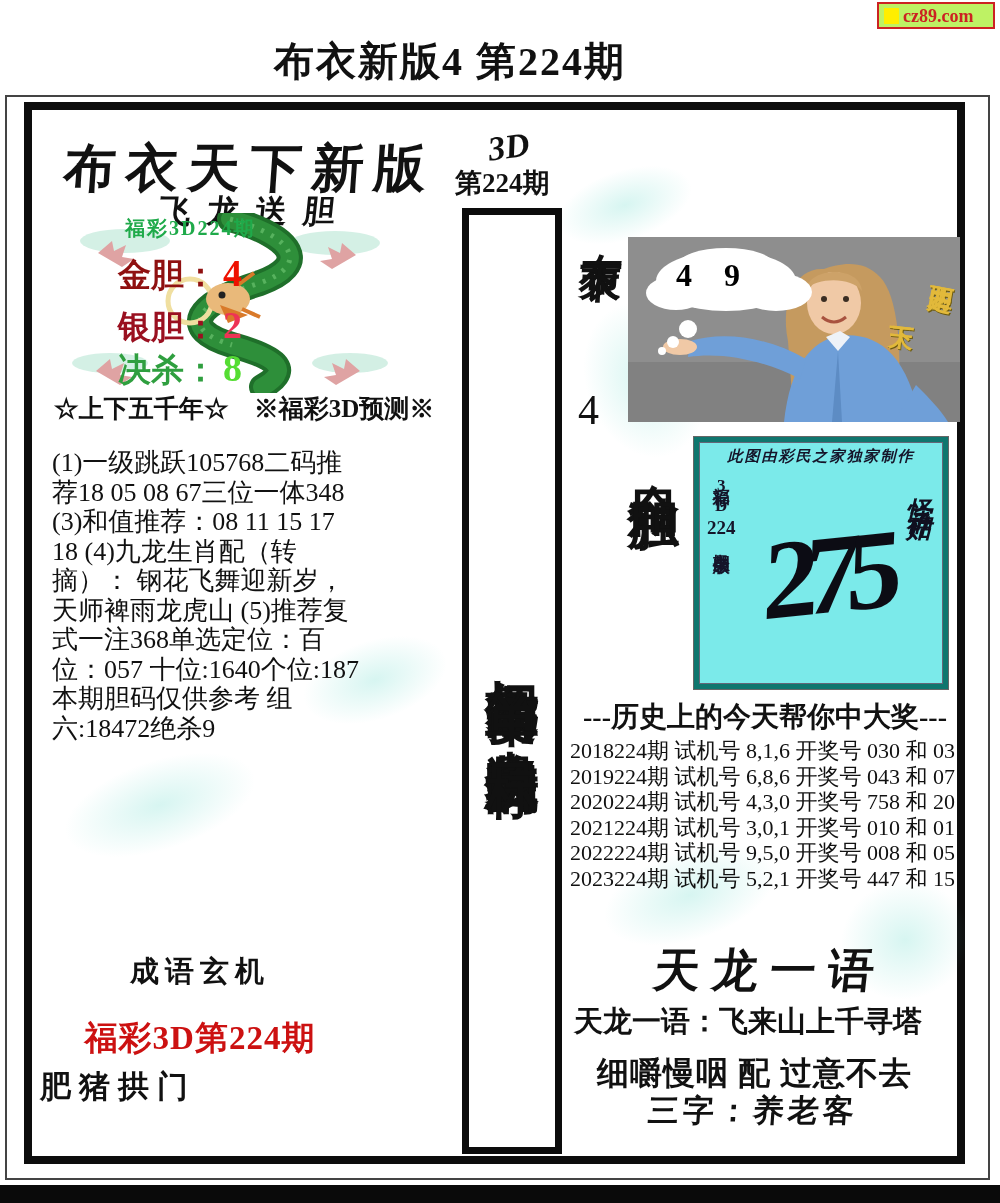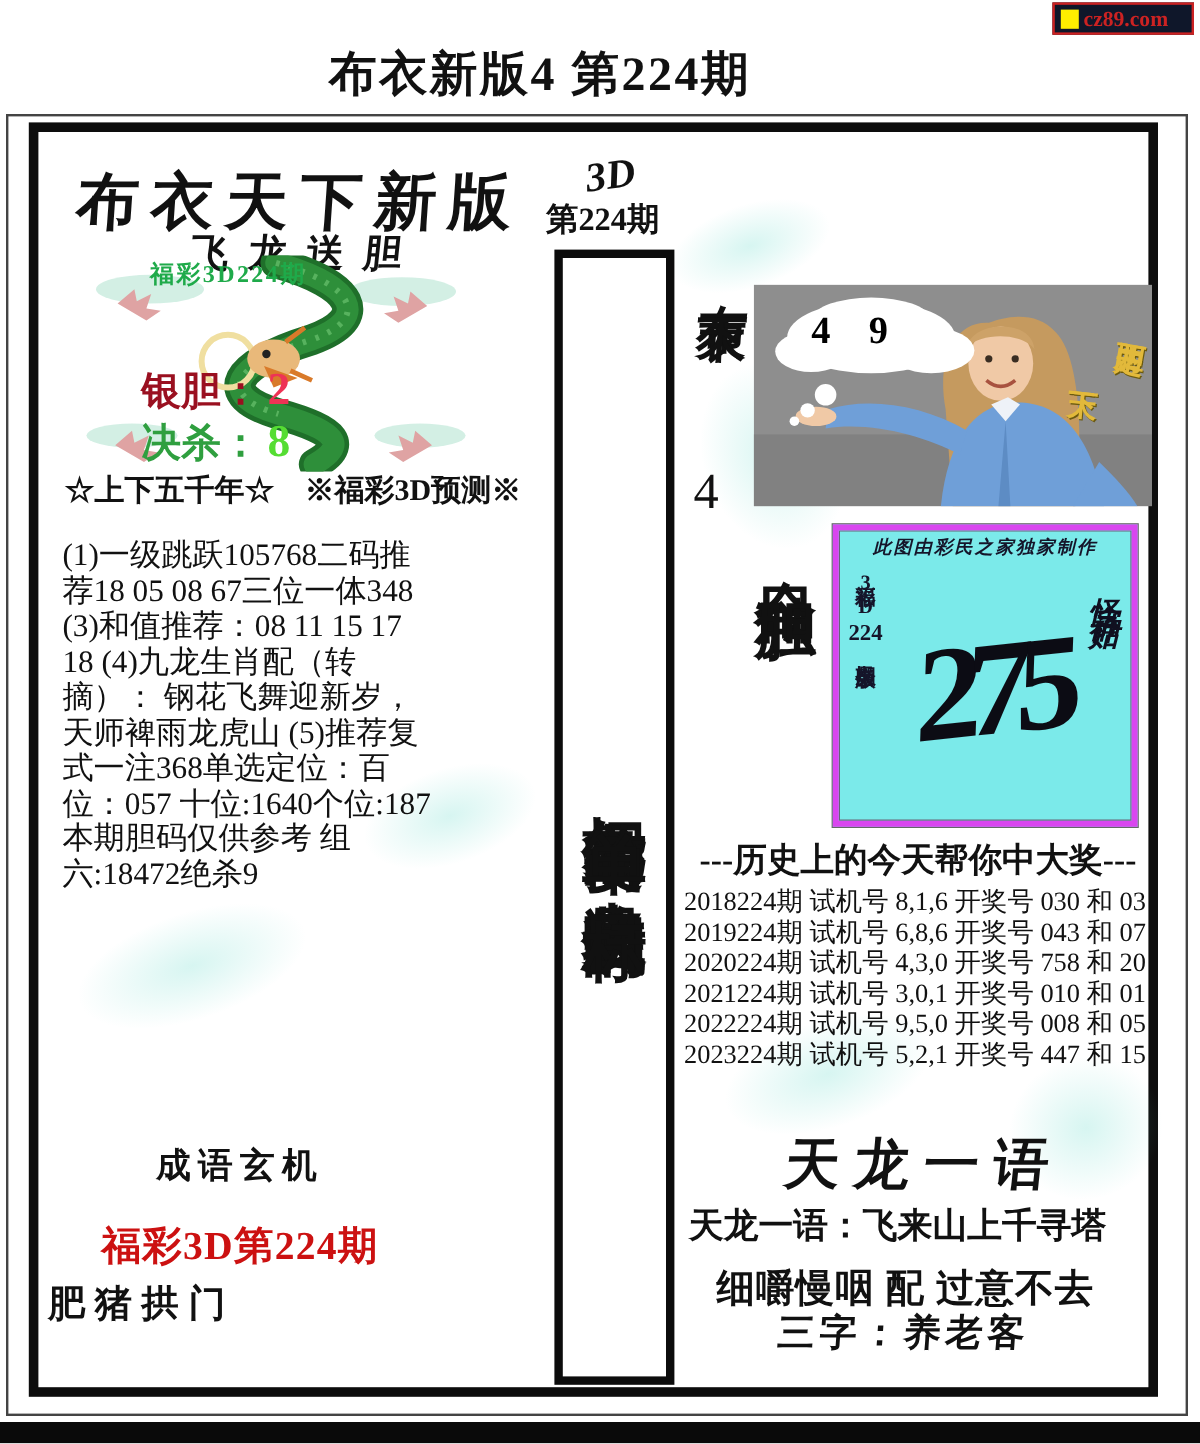--- a/index.html
+++ b/index.html
@@ -5,21 +5,21 @@
   * { margin:0; padding:0; box-sizing:border-box; }
   html,body { background:#ffffff; }
   .page {
     position:relative; width:1000px; height:1203px; margin:0 auto;
     background:#ffffff; overflow:hidden;
     font-family:"Liberation Serif","DejaVu Serif",serif; color:#111;
   }
   
   .logo-box{
     position:absolute; left:877px; top:2px; width:118px; height:27px;
-    border:2px solid #cc2222; background:#0f172a;
+    border:2px solid #cc2222; background:#bef264;
     display:flex; align-items:center; padding:0 5px; gap:4px;
   }
   .logo-square{ width:15px; height:16px; background:#ffee00; flex:0 0 auto; }
   .logo-text{ color:#cc2222; font-weight:bold; font-size:18px; line-height:1; }
   .page-title{
     position:absolute; left:150px; top:34px; width:600px; text-align:center;
     font-size:40px; font-weight:bold; letter-spacing:2px; white-space:nowrap;
   }
   
   .outer-box{ position:absolute; left:5px; top:95px; width:985px; height:1085px; border:2px solid #444; }
@@ -62,21 +62,21 @@
   .brand-num{ position:absolute; left:578px; top:386px; font-size:42px; }
   .photo{ position:absolute; left:628px; top:237px; width:332px; height:185px; overflow:hidden; }
   .photo svg{ position:absolute; left:0; top:0; }
   .bubble-number{ position:absolute; left:48px; top:20px; font-size:32px; font-weight:bold; letter-spacing:12px; color:#000; }
   .photo-cap1{ position:absolute; left:292px; top:30px; height:110px; font-size:25px; font-weight:bold;
     color:#e2b93b; transform:rotate(10deg); text-shadow:1px 1px 0 #6b5a10; }
   .photo-cap2{ position:absolute; left:256px; top:70px; height:70px; font-size:25px; font-weight:bold;
     color:#e2b93b; transform:rotate(6deg); text-shadow:1px 1px 0 #6b5a10; }
   .today-dan{ position:absolute; left:618px; top:443px; height:245px; font-size:52px; font-weight:600; letter-spacing:6px; }
   .cyan-box{ position:absolute; left:694px; top:437px; width:254px; height:252px;
-    background:#7beaea; border:5px solid #d946ef;
+    background:#7beaea; border:5px solid #0f766e;
     box-shadow:0 0 0 1px #666, inset 0 0 0 1px #667; }
   .cyan-note{ position:absolute; left:0; top:5px; width:100%; text-align:center;
     font-size:15px; font-weight:bold; font-style:italic; letter-spacing:2px; color:#15152a; white-space:nowrap; }
   .cyan-left{ position:absolute; left:8px; top:32px; display:flex; flex-direction:column; align-items:center; gap:1px; color:#15152a; }
   .cyan-left .v{ font-size:17px; font-weight:bold; letter-spacing:1px; }
   .cyan-left .h{ font-size:19px; font-weight:bold; }
   .cyan-right{ position:absolute; right:8px; top:36px; font-size:25px; font-weight:bold; font-style:italic; letter-spacing:6px; color:#101020; }
   .cyan-number{ position:absolute; left:52%; top:55%; transform:translate(-50%,-50%) rotate(-6deg) skewX(-8deg);
     font-size:112px; font-weight:bold; letter-spacing:-14px; color:#0c0c14; }
   .history-title{ position:absolute; left:568px; top:698px; width:394px; text-align:center;
@@ -138,20 +138,23 @@
       <path d="M160,6 C225,24 240,52 190,70 C125,90 108,116 162,132" fill="none" stroke="#57b25e" stroke-width="5" stroke-dasharray="3 8"></path>
 
       <circle cx="120" cy="88" r="22" fill="none" stroke="#f0dfa0" stroke-width="5"></circle>
 
       <ellipse cx="158" cy="86" rx="22" ry="16" fill="#e9b97a"></ellipse>
       <path d="M150,92 l28,10 l-20,8 z" fill="#d97a2a"></path>
       <circle cx="152" cy="82" r="3.5" fill="#222"></circle>
       <path d="M168,72 l16,-12 M172,96 l18,8" stroke="#d97a2a" stroke-width="4" fill="none"></path>
     </svg>
     <div class="dragon-issue">福彩3D224期</div>
+    <div class="dan-line dan-gold">
+      <span class="lbl">金胆：</span><span class="val">4</span>
+    </div>
     <div class="dan-line dan-silver">
       <span class="lbl">银胆：</span><span class="val">2</span>
     </div>
     <div class="dan-line dan-kill">
       <span class="lbl">决杀：</span><span class="val">8</span>
     </div>
   </div>
 
   <div class="slogan-line">☆上下五千年☆　※福彩3D预测※</div>
   <div class="left-paragraph">(1)一级跳跃105768二码推

